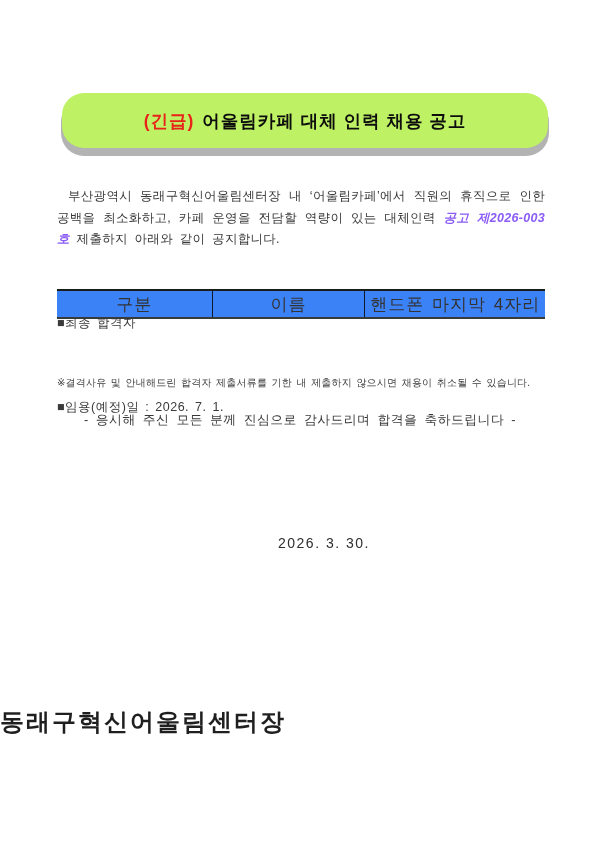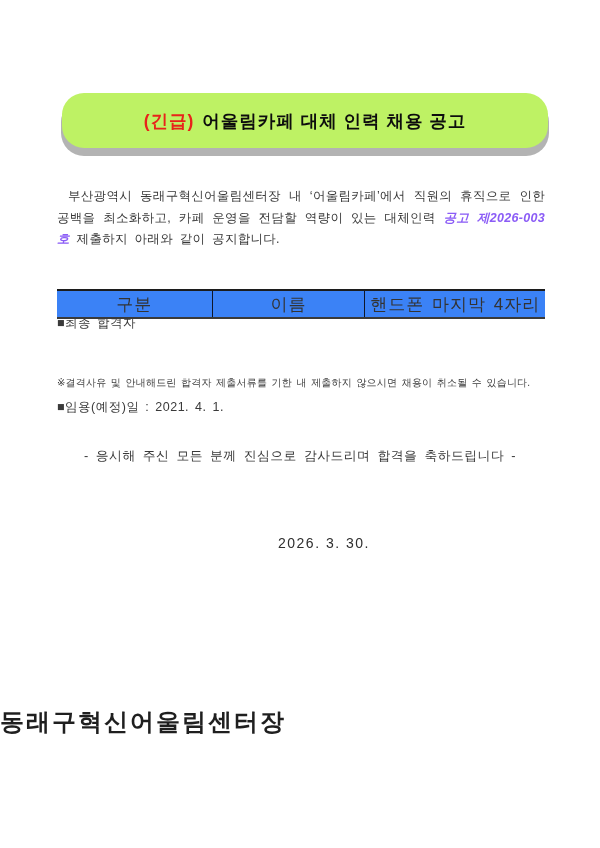--- a/index.html
+++ b/index.html
@@ -102,21 +102,21 @@
     width:490px;
     font-size:10px;
     color:#3c3c3c;
     letter-spacing:0.2px;
     word-spacing:1.5px;
     white-space:nowrap;
   }
 
   .congrats {
     position:absolute;
-    left:0; top:448px;
+    left:0; top:412px;
     width:100%;
     text-align:center;
     font-size:12.8px;
     color:#383838;
     word-spacing:3px;
     letter-spacing:0.5px;
   }
 
   .doc-date {
     position:absolute;
@@ -164,21 +164,21 @@
       <tr class="head">
         <th>구분</th>
         <th>이름</th>
         <th>핸드폰 마지막 4자리</th>
       </tr>
     </tbody>
   </table>
 
   <div class="note">※결격사유 및 안내해드린 합격자 제출서류를 기한 내 제출하지 않으시면 채용이 취소될 수 있습니다.</div>
 
-  <div class="sec-title sec-appoint">■임용(예정)일 : 2021. 4. 1.</div>
+  <div class="sec-title sec-appoint">■임용(예정)일 : 2026. 7. 1.</div>
 
   <div class="congrats">- 응시해 주신 모든 분께 진심으로 감사드리며 합격을 축하드립니다 -</div>
 
   <div class="doc-date">2026. 3. 30.</div>
 
   <div class="signature">동래구혁신어울림센터장</div>
 
 </div>
 
 </body></html>

